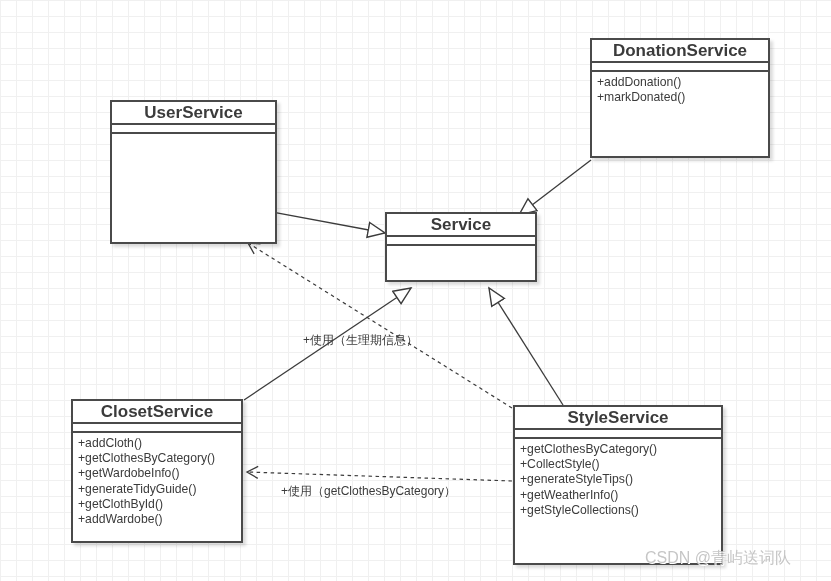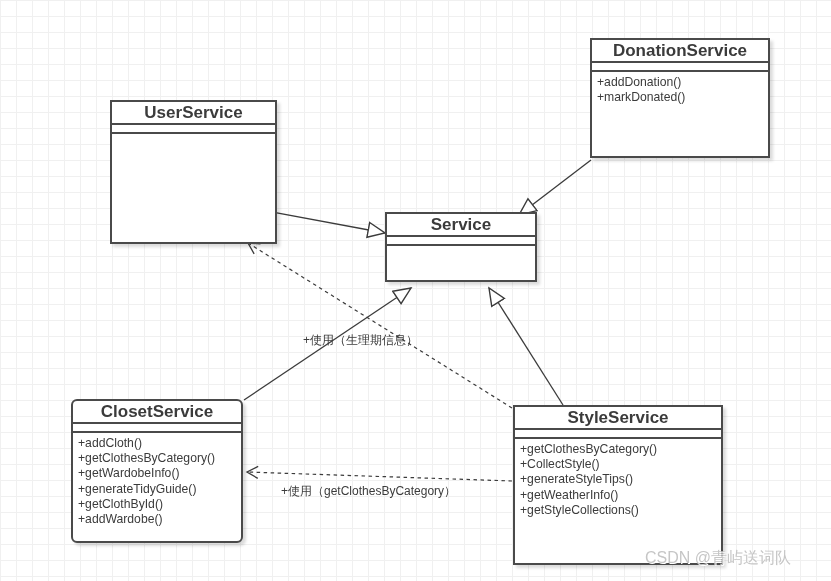--- a/index.html
+++ b/index.html
@@ -46,21 +46,21 @@
     left: 645px; top: 548px;
     font-size: 16px;
     color: #c6c6c6;
     white-space: nowrap;
     text-shadow: 1px 1px 0 #ffffff;
   }
   
   #cls-user     { left: 78px;  top: 100px; width: 167px; height: 144px; margin-left: 32px; }
   #cls-donation { left: 590px; top: 38px;  width: 180px; height: 120px; }
   #cls-service  { left: 385px; top: 212px; width: 152px; height: 70px;  }
-  #cls-closet   { left: 71px;  top: 399px; width: 172px; height: 144px; border-radius: 6px; }
+  #cls-closet   { left: 71px;  top: 399px; width: 172px; height: 144px; }
   #cls-style    { left: 513px; top: 405px; width: 210px; height: 160px; }
 </style>
 </head>
 <body>
 
 <div class="canvas">
 
   <svg class="edges" width="831" height="581" viewBox="0 0 831 581" xmlns="http://www.w3.org/2000/svg">
     <defs>
       <marker id="hollowTriangle" markerUnits="userSpaceOnUse" markerWidth="22" markerHeight="20" refX="18" refY="8.5" orient="auto">

